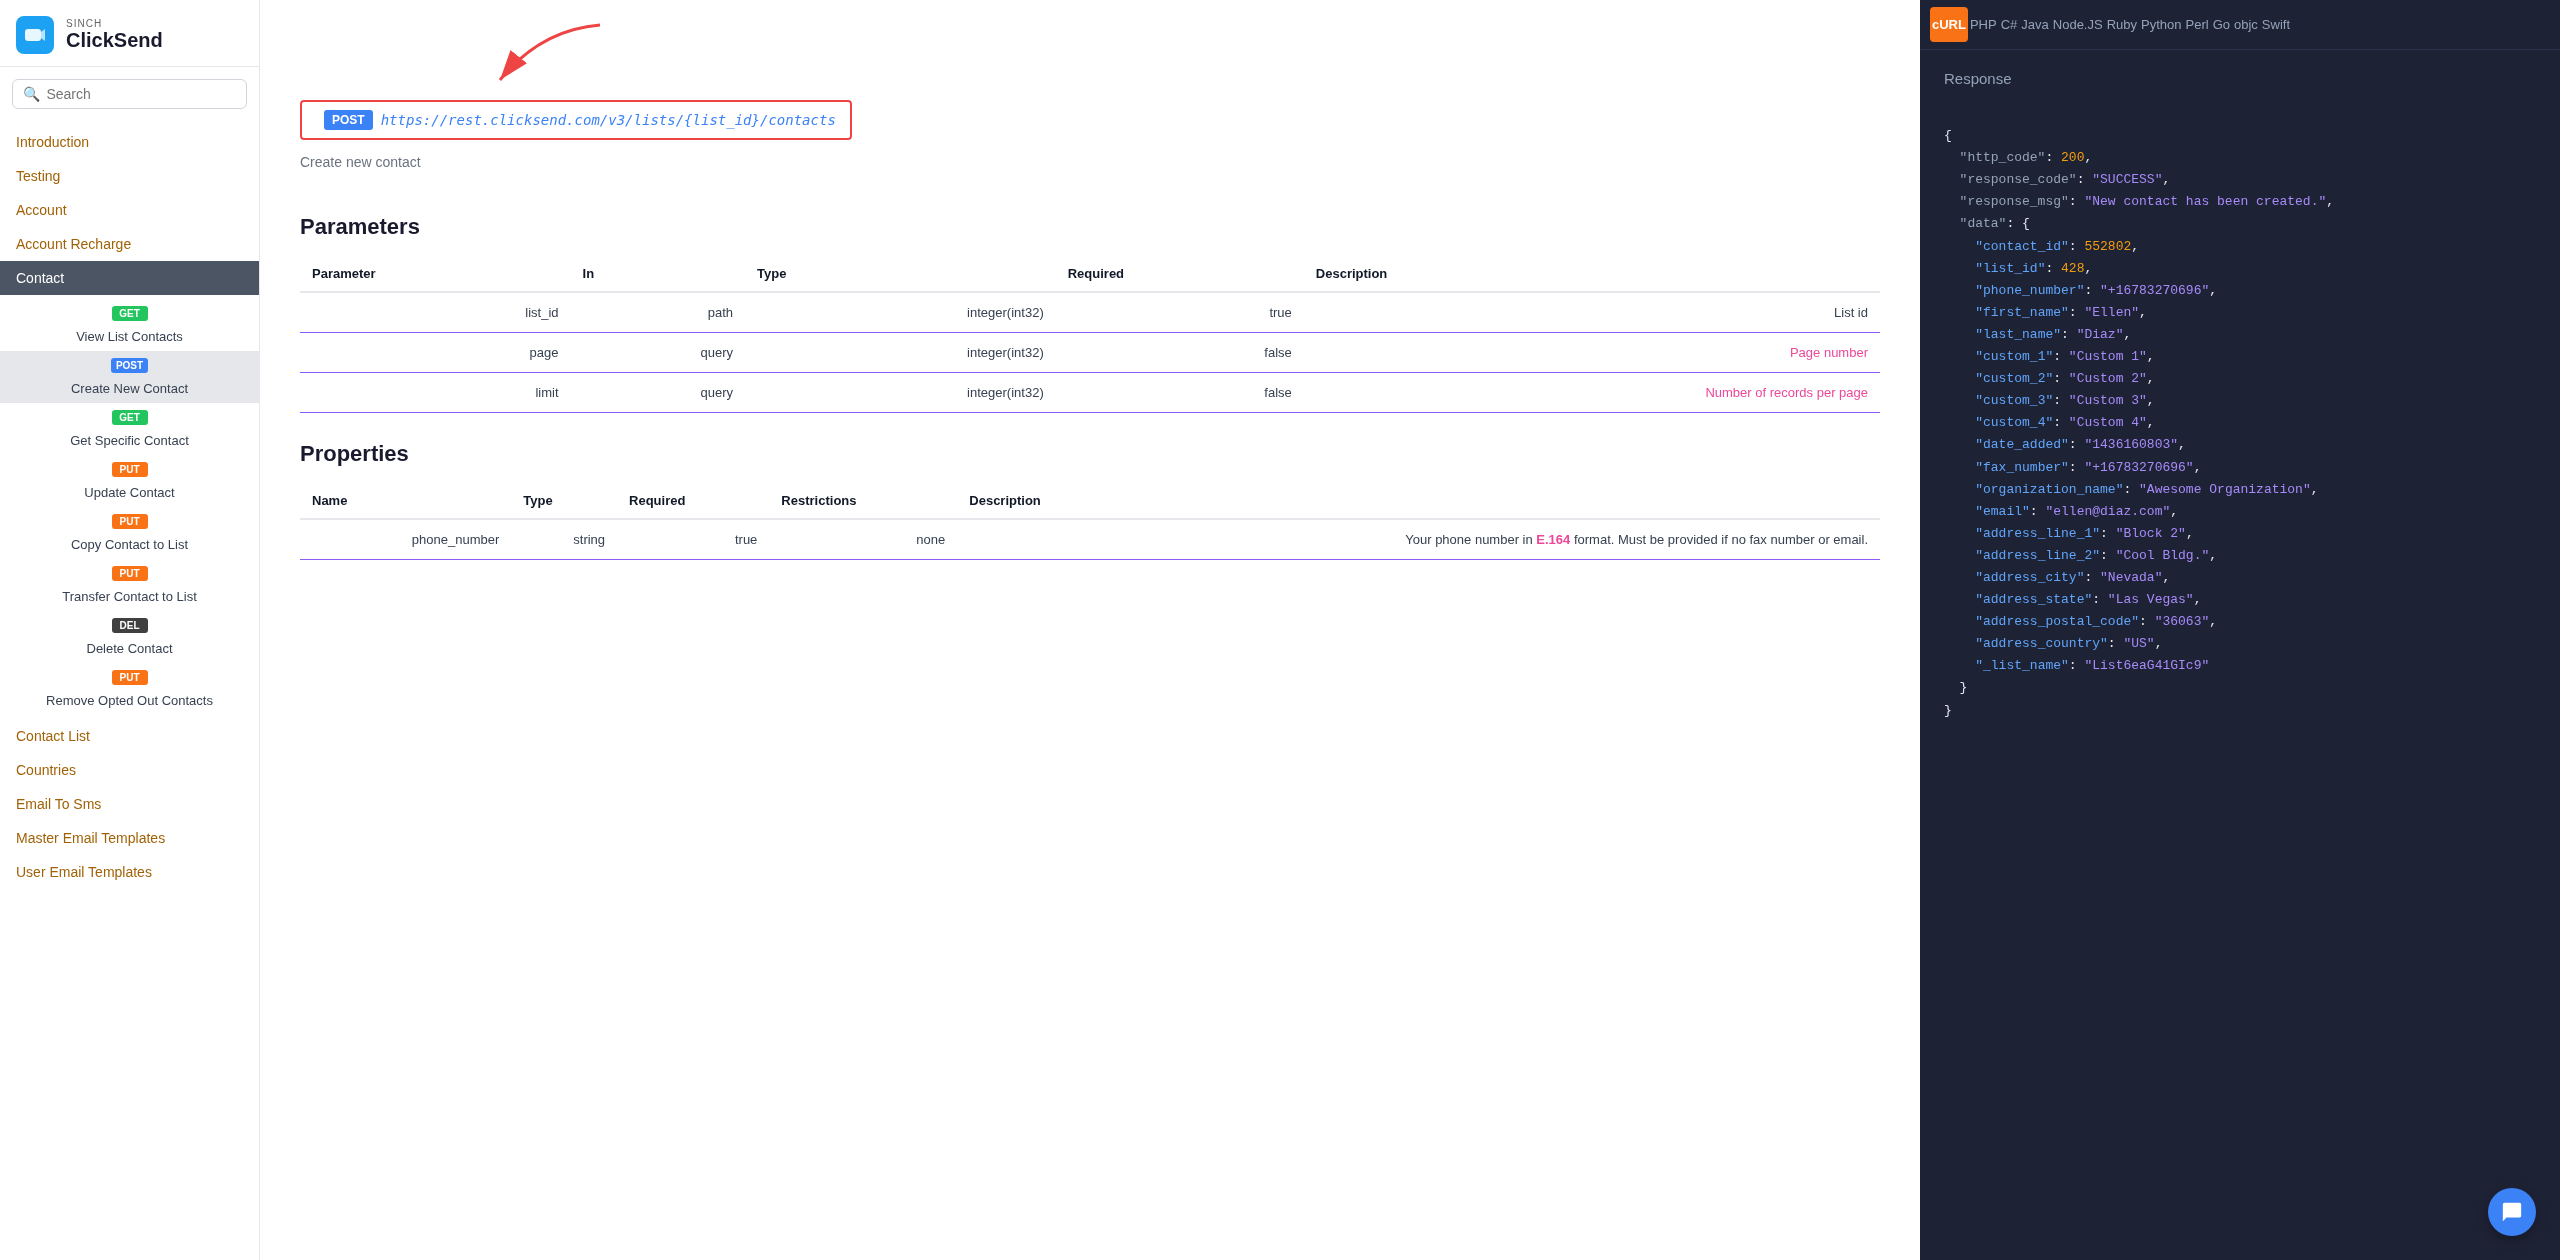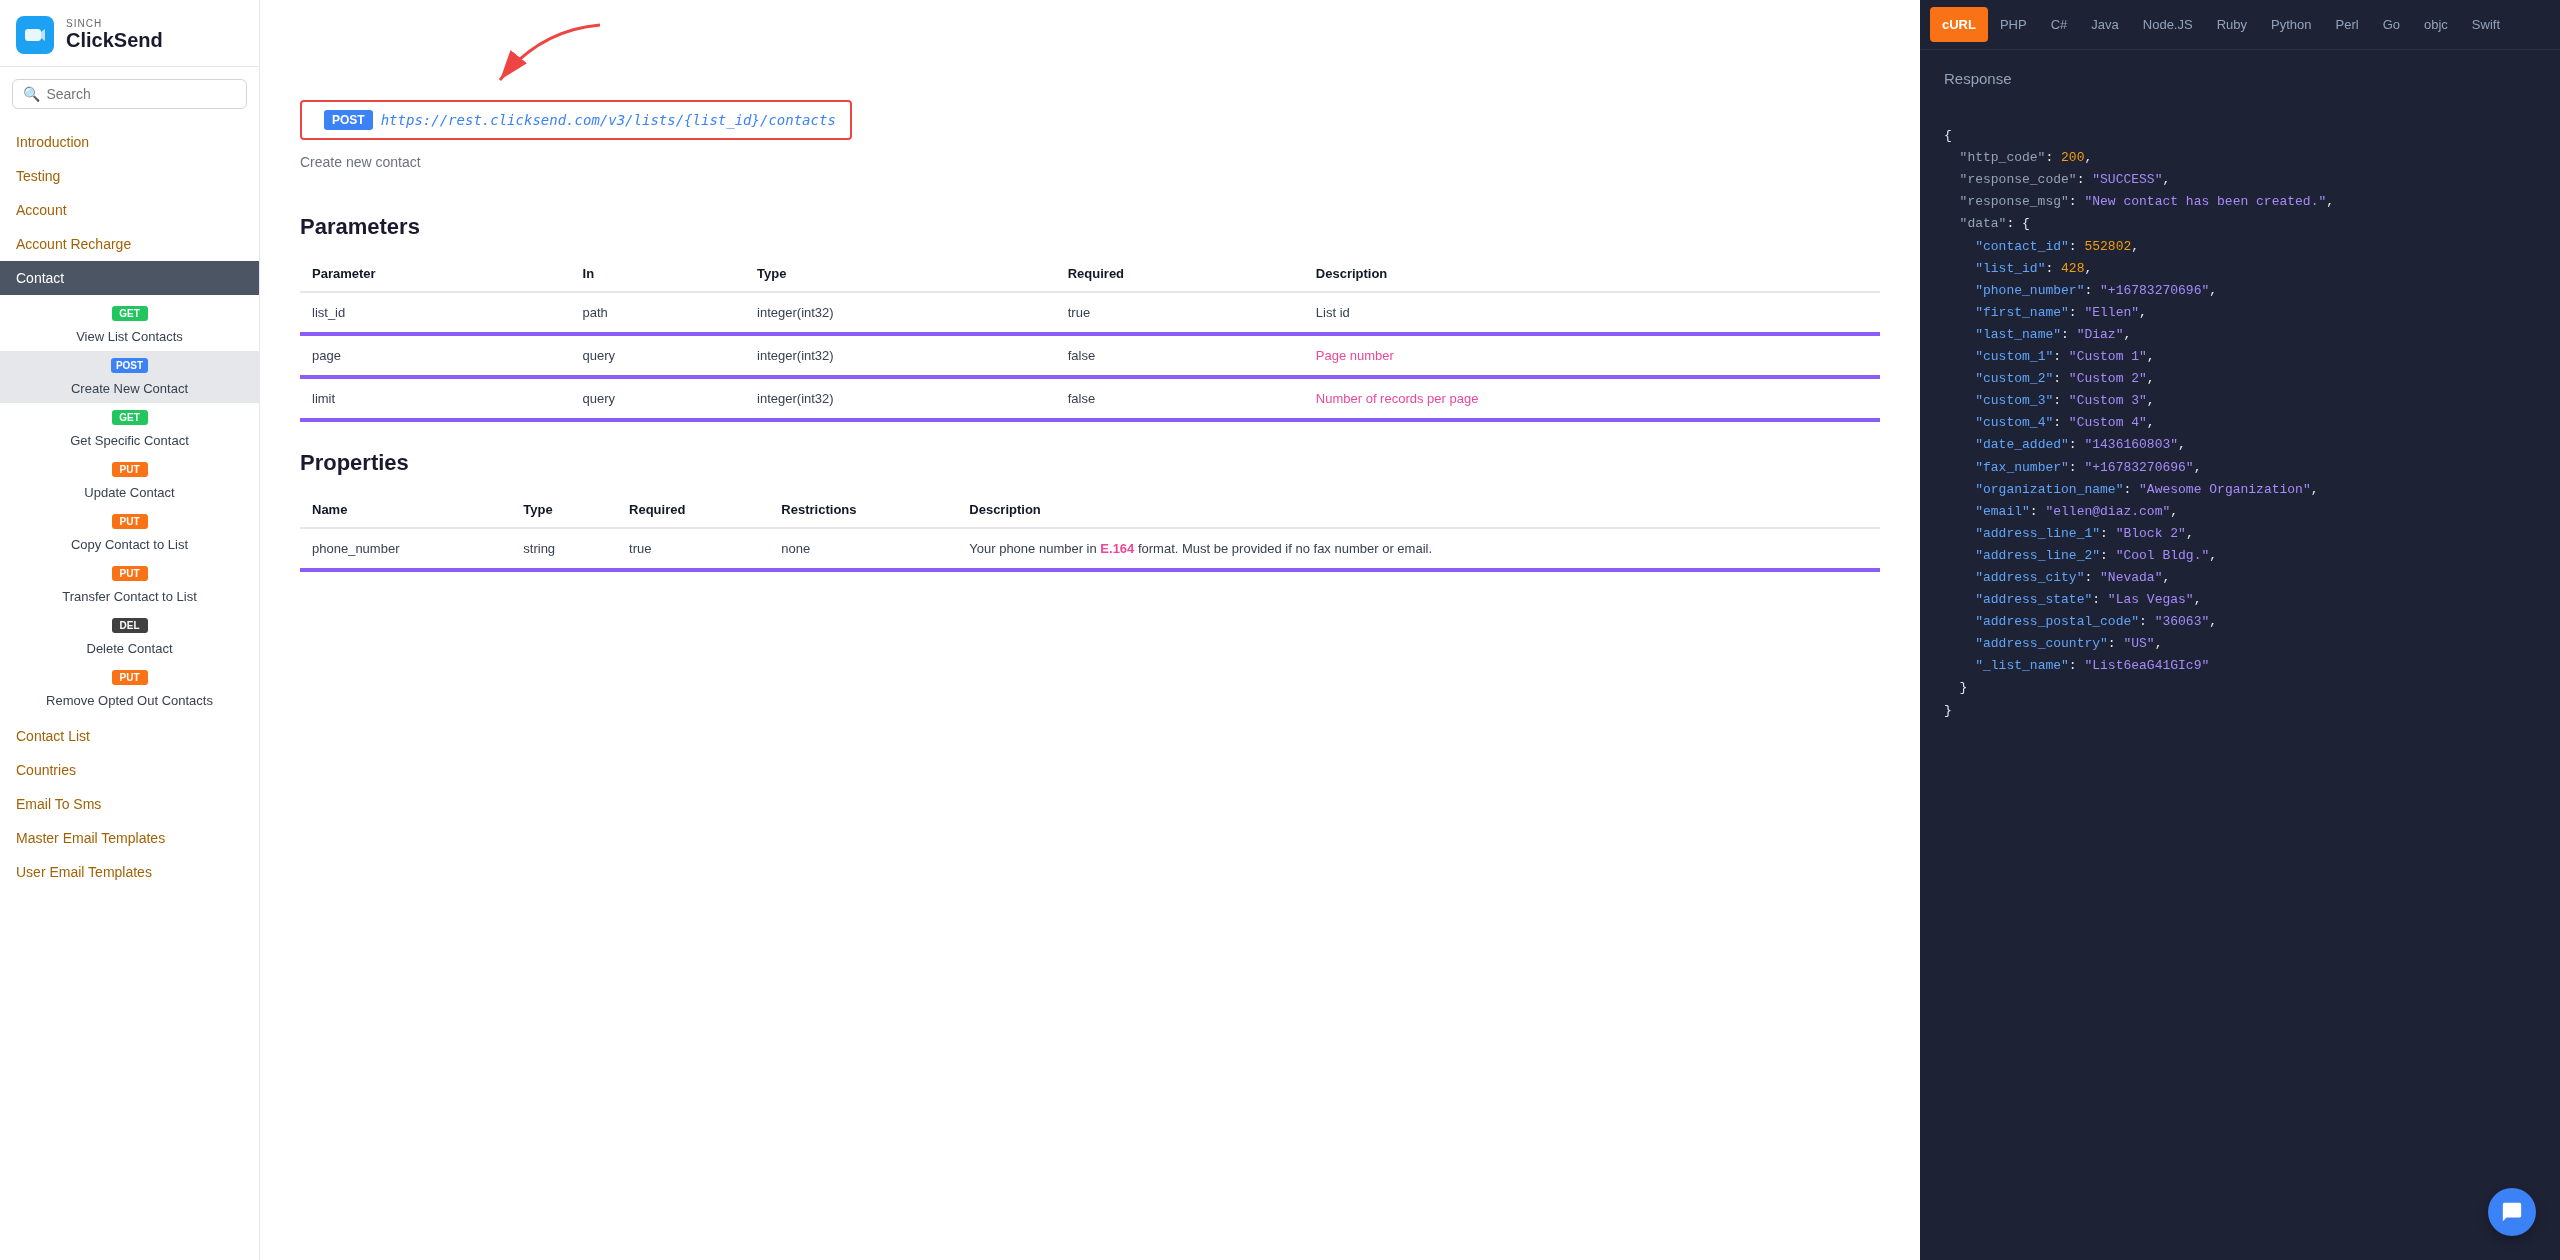--- a/index.html
+++ b/index.html
@@ -140,21 +140,21 @@
       margin-bottom: 24px;
     }
     thead tr { border-bottom: 2px solid #e5e7eb; }
     thead th {
       text-align: left;
       padding: 10px 12px;
       font-size: 13px;
       font-weight: 600;
       color: #111827;
     }
-    tbody tr { border-bottom: 4px solid #8b5cf6; }
+    tbody tr { border-bottom: 1px solid #8b5cf6; text-align: right; }
     tbody td {
       padding: 12px 12px;
       font-size: 13px;
       color: #374151;
       vertical-align: top;
     }
     .text-pink { color: #ec4899; font-weight: 500; }
 
     
     #right-panel {
@@ -170,21 +170,21 @@
     .lang-tabs {
       display: flex;
       align-items: center;
       gap: 0;
       padding: 0 10px;
       background: #1e2235;
       border-bottom: 1px solid #2d3150;
       min-height: 50px;
     }
     .lang-tab {
-      padding: 10px 12px;
+      padding: 10px 2px;
       font-size: 13px;
       cursor: pointer;
       color: #94a3b8;
       border-radius: 4px;
     }
     .lang-tab.active {
       background: #f97316;
       color: white;
       font-weight: 600;
     }

